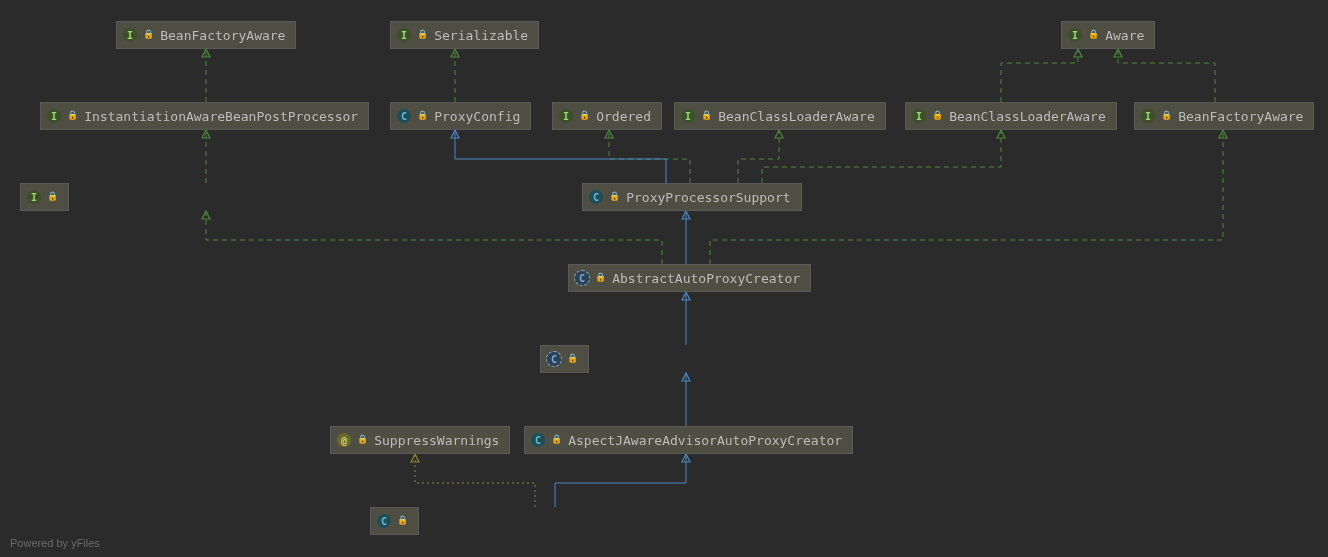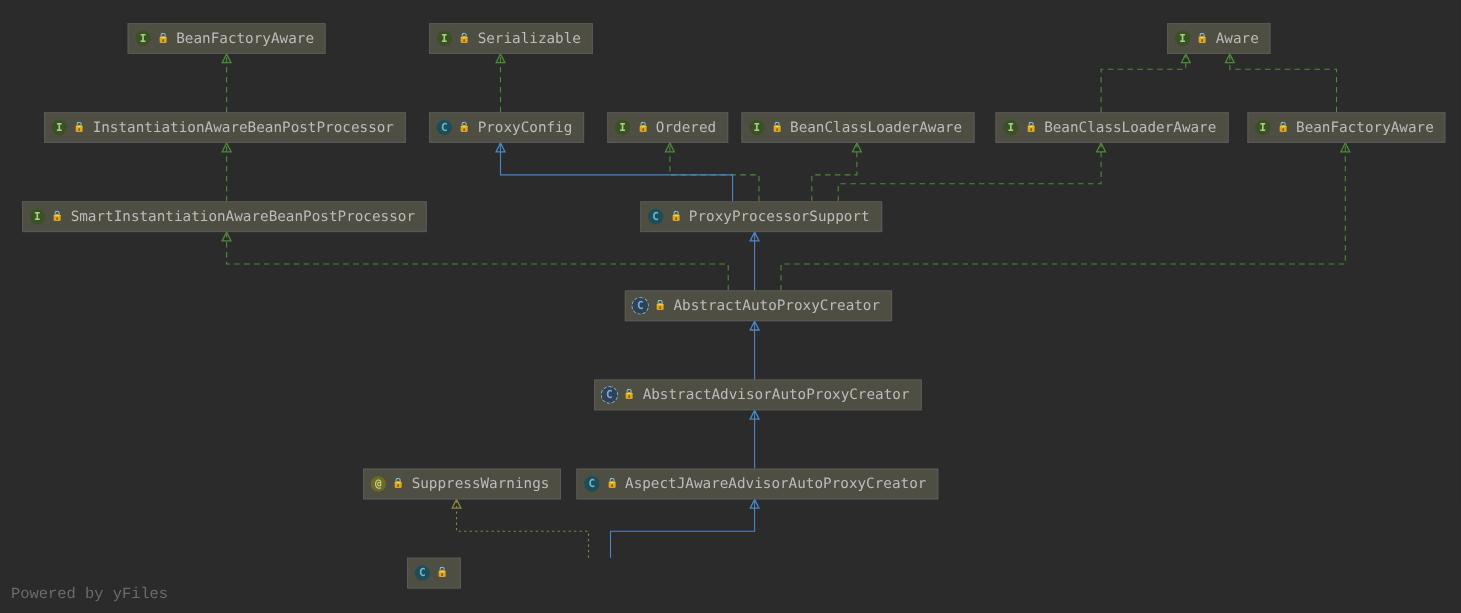--- a/index.html
+++ b/index.html
@@ -6,21 +6,21 @@
 .canvas{position:relative;width:1328px;height:557px}
 svg.edges{position:absolute;top:0;left:0;width:1328px;height:557px;pointer-events:none}
 .node{position:absolute;background:#4e4e43;border:1px solid #595959;padding:4px 10px 4px 6px;display:flex;align-items:center;gap:6px;color:#bcbcbc;font-size:13px;white-space:nowrap;box-sizing:border-box;height:28px}
 .badge{width:14px;height:14px;border-radius:50%;display:flex;align-items:center;justify-content:center;font-size:10px;font-weight:bold;flex:0 0 14px}
 .i{background:#3c5028;color:#a3d47d}
 .c{background:#1e4d5a;color:#6fb8cc}
 .a{background:#2c4256;color:#7faad6;position:relative}
 .a::after{content:"";position:absolute;left:-1px;top:-1px;width:16px;height:16px;border:1px dashed #7faad6;border-radius:50%;box-sizing:border-box}
 .at{background:#6a6a2b;color:#d2d27a}
 .lock{font-size:9px;color:#8a8a7a;transform:translateY(-1px)}
-.footer{position:absolute;left:10px;bottom:8px;color:#6b6b6b;font-size:14px;font-family:Liberation Mono, monospace}
+.footer{position:absolute;left:10px;bottom:8px;color:#6b6b6b;font-size:11px;font-family:Liberation Sans, sans-serif}
 </style>
 </head>
 <body>
 <div class="canvas">
 
 <svg class="edges">
   <defs>
     <marker id="ah-green" markerWidth="10" markerHeight="10" refX="9" refY="5" orient="auto">
       <path d="M1,1 L9,5 L1,9 Z" fill="none" stroke="#4d8a3a" stroke-width="1.2"></path>
     </marker>
@@ -95,38 +95,36 @@
     </div>
 <div class="node" style="left:1134px;top:102px">
       <span class="badge i">I</span>
       <span class="lock">🔒</span>
       <span>BeanFactoryAware</span>
     </div>
 
 <div class="node" style="left:20px;top:183px">
       <span class="badge i">I</span>
       <span class="lock">🔒</span>
-      <span>SmartInstantiationAwareBeanPostProcessor</span>
     </div>
 <div class="node" style="left:582px;top:183px">
       <span class="badge c">C</span>
       <span class="lock">🔒</span>
       <span>ProxyProcessorSupport</span>
     </div>
 
 <div class="node" style="left:568px;top:264px">
       <span class="badge a">C</span>
       <span class="lock">🔒</span>
       <span>AbstractAutoProxyCreator</span>
     </div>
 
 <div class="node" style="left:540px;top:345px">
       <span class="badge a">C</span>
       <span class="lock">🔒</span>
-      <span>AbstractAdvisorAutoProxyCreator</span>
     </div>
 
 <div class="node" style="left:330px;top:426px">
       <span class="badge at">@</span>
       <span class="lock">🔒</span>
       <span>SuppressWarnings</span>
     </div>
 <div class="node" style="left:524px;top:426px">
       <span class="badge c">C</span>
       <span class="lock">🔒</span>

